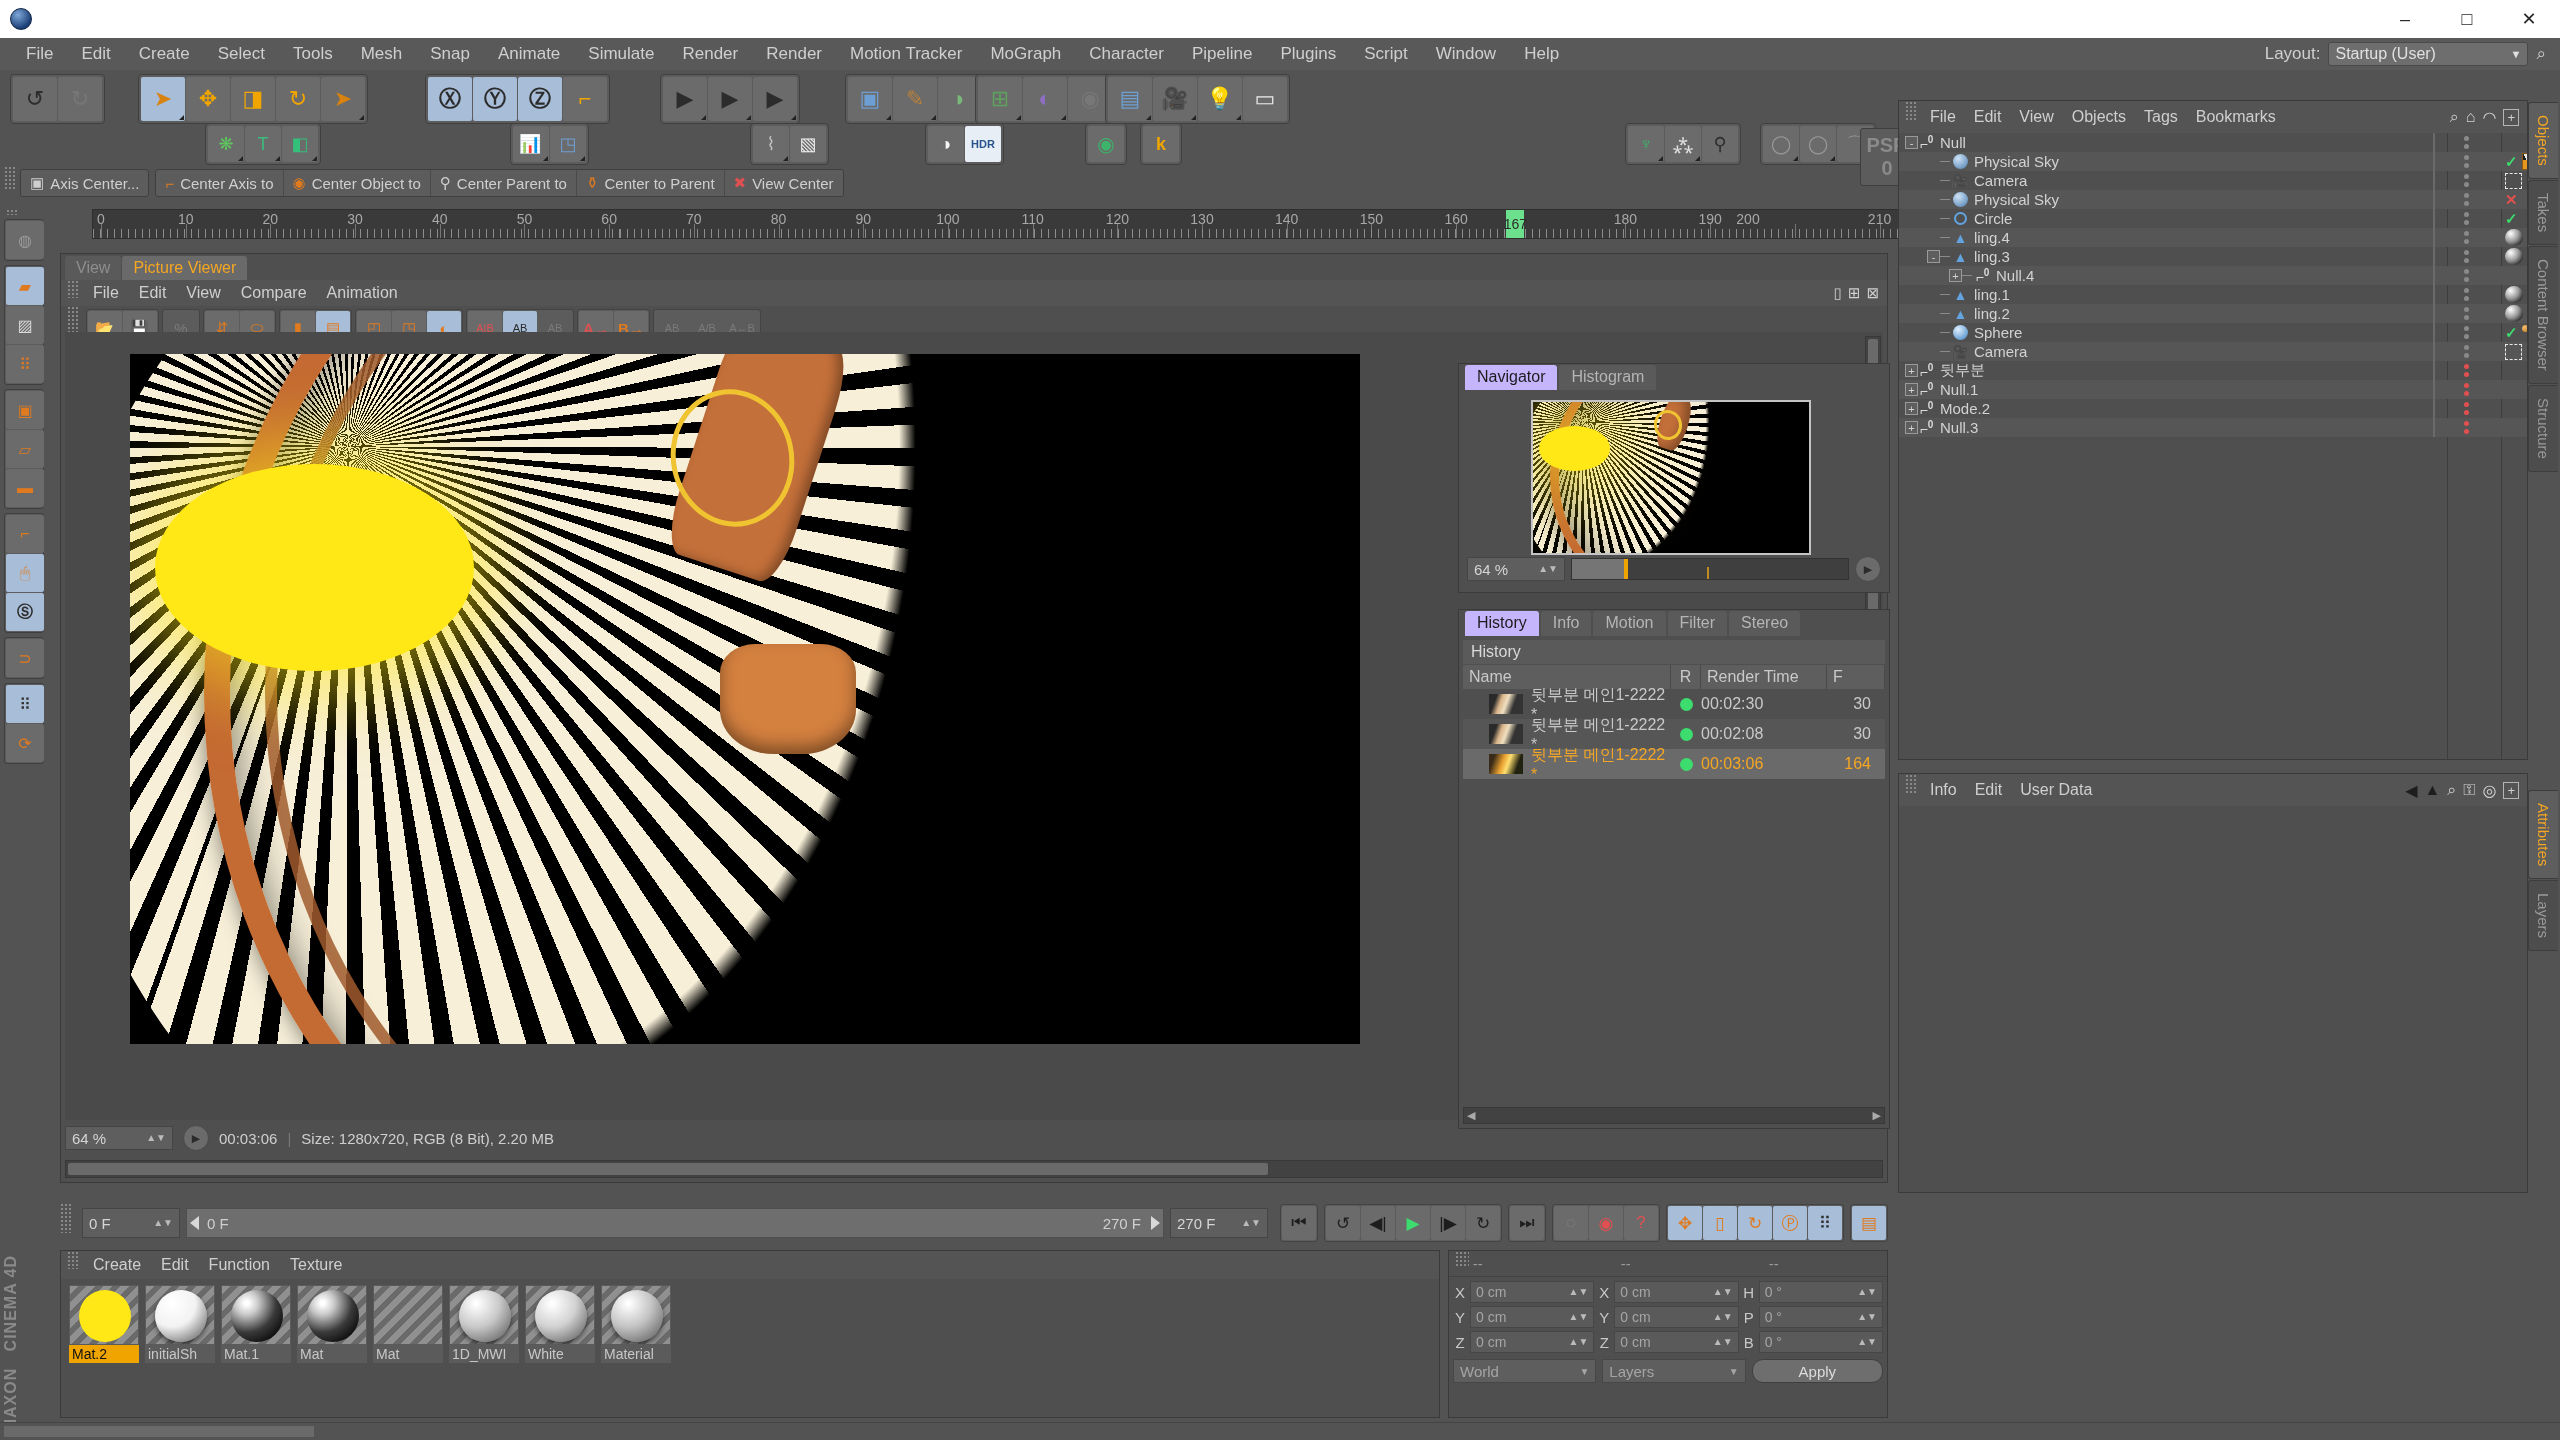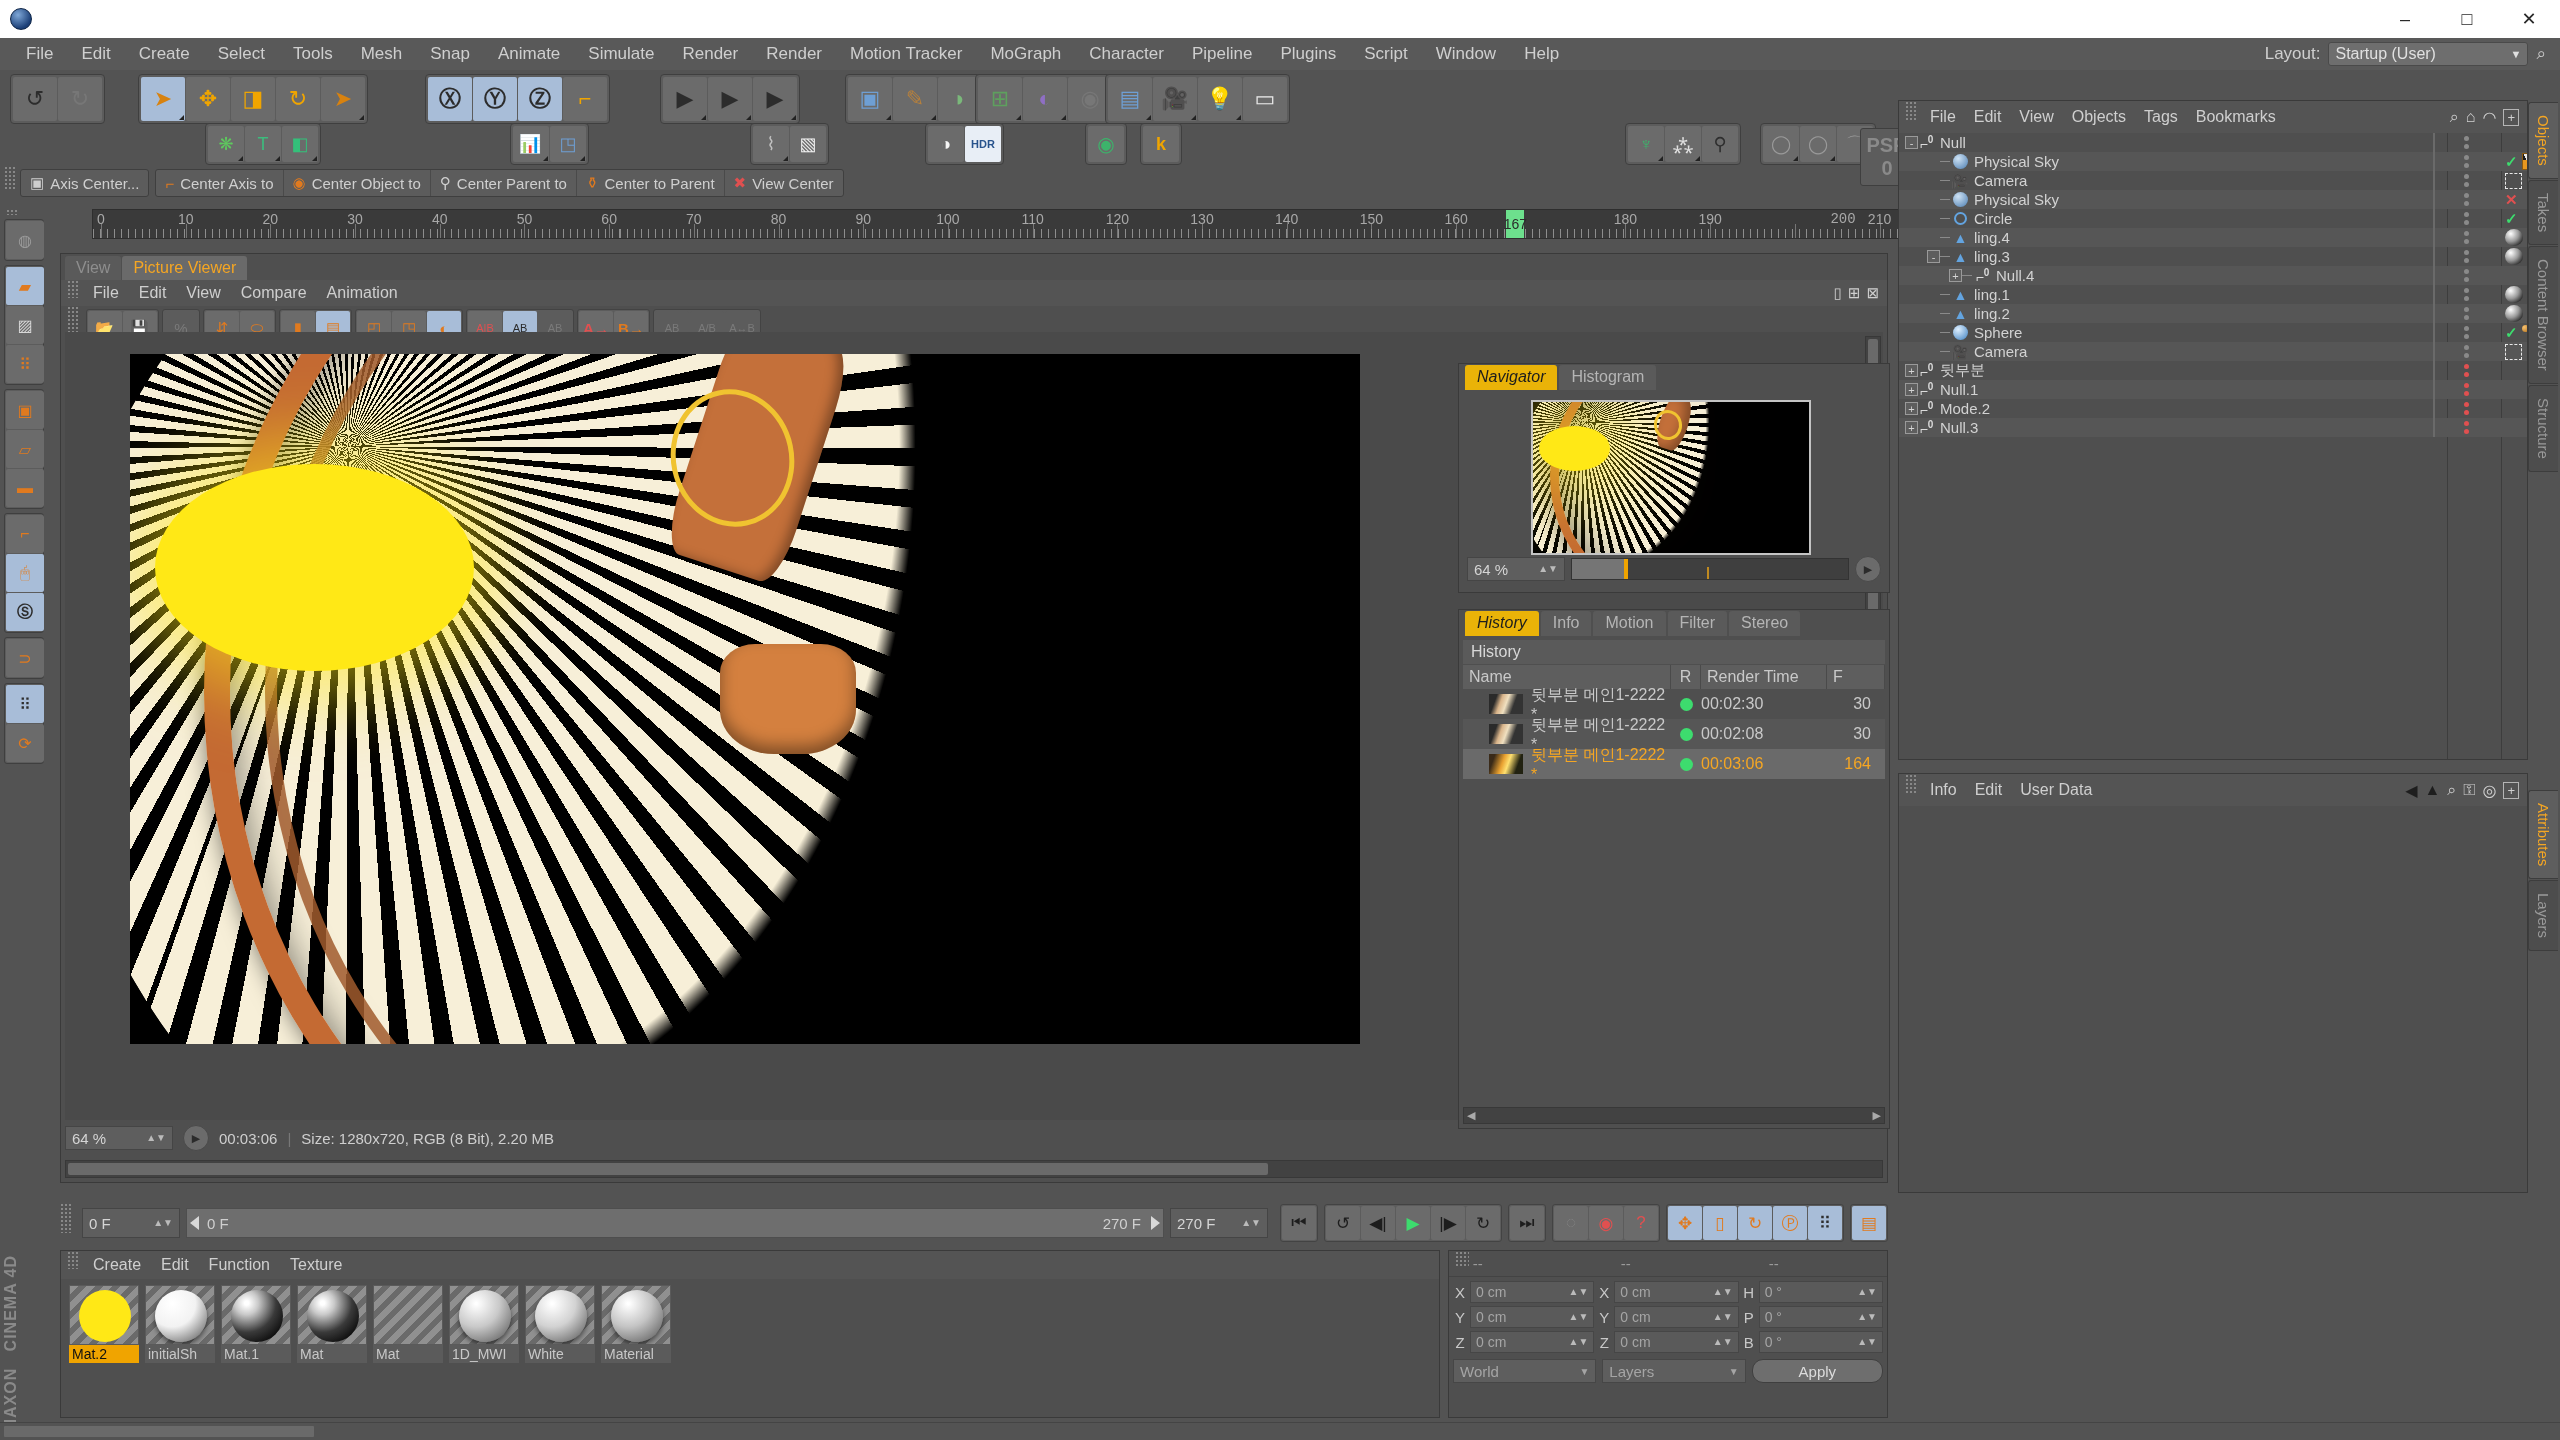--- a/index.html
+++ b/index.html
@@ -71,21 +71,21 @@
 
   
   .panel { position:absolute; background:#4f4f4f; border:1px solid #3a3a3a; }
   .pmenu { height:30px; display:flex; align-items:center; padding-left:6px;
     background:#545454; font-size:16px; color:#cfcfcf; }
   .pmenu .mi { padding:0 10px; line-height:26px; }
   .tabrow { height:28px; display:flex; align-items:flex-end; padding-left:6px; gap:2px;
     background:#4a4a4a; }
   .tab { padding:3px 12px 4px; font-size:16px; background:#5a5a5a; color:#b5b5b5;
     border-radius:3px 3px 0 0; }
-  .tab.blue { background:#eab308; color:#1d1d1d;font-style:italic; }
+  .tab.blue { background:#c4b5fd; color:#1d1d1d; }
 
   
   #pv { left:60px; top:253px; width:1828px; height:930px; background:#4f4f4f; }
   .pv-tabs { height:26px; display:flex; align-items:flex-end; padding-left:4px; gap:1px; }
   .pv-tab { padding:3px 11px 3px; font-size:16px; background:#5a5a5a; color:#8e8e8e;
     border-radius:3px 3px 0 0;}
   .pv-tab.active { background:#6a6a6a; color:#f5a623; }
   .pv-tools { height:44px; display:flex; align-items:center; gap:3px; padding-left:6px;
     background:#4f4f4f; }
   .tgrp { display:flex; background:#5c5c5c; border:1px solid #434343; border-radius:3px;
@@ -496,21 +496,21 @@
           <div class="tl-lab" style="left: 1193.7px;">140</div>
           <div class="tl-maj" style="left: 1193.7px;"></div>
           <div class="tl-lab" style="left: 1278.4px;">150</div>
           <div class="tl-maj" style="left: 1278.4px;"></div>
           <div class="tl-lab" style="left: 1363.09px;">160</div>
           <div class="tl-maj" style="left: 1363.09px;"></div>
           <div class="tl-lab" style="left: 1532.48px;">180</div>
           <div class="tl-maj" style="left: 1532.48px;"></div>
           <div class="tl-lab" style="left: 1617.17px;">190</div>
           <div class="tl-maj" style="left: 1617.17px;"></div>
-          <div class="tl-lab" style="left: 1750px; font-family: Liberation Mono, monospace;">200</div>
+          <div class="tl-lab" style="left: 1655px;">200</div>
           <div class="tl-maj" style="left: 1701.86px;"></div>
           <div class="tl-lab" style="left: 1786.56px;">210</div>
           <div class="tl-maj" style="left: 1786.56px;"></div>
           <div class="tl-lab" style="left: 1871.25px;">220</div>
           <div class="tl-maj" style="left: 1871.25px;"></div>
           <div class="tl-lab" style="left: 1955.94px;">230</div>
           <div class="tl-maj" style="left: 1955.94px;"></div>
           <div class="tl-lab" style="left: 2040.64px;">240</div>
           <div class="tl-maj" style="left: 2040.64px;"></div>
           <div class="tl-lab" style="left: 2125.33px;">250</div>

